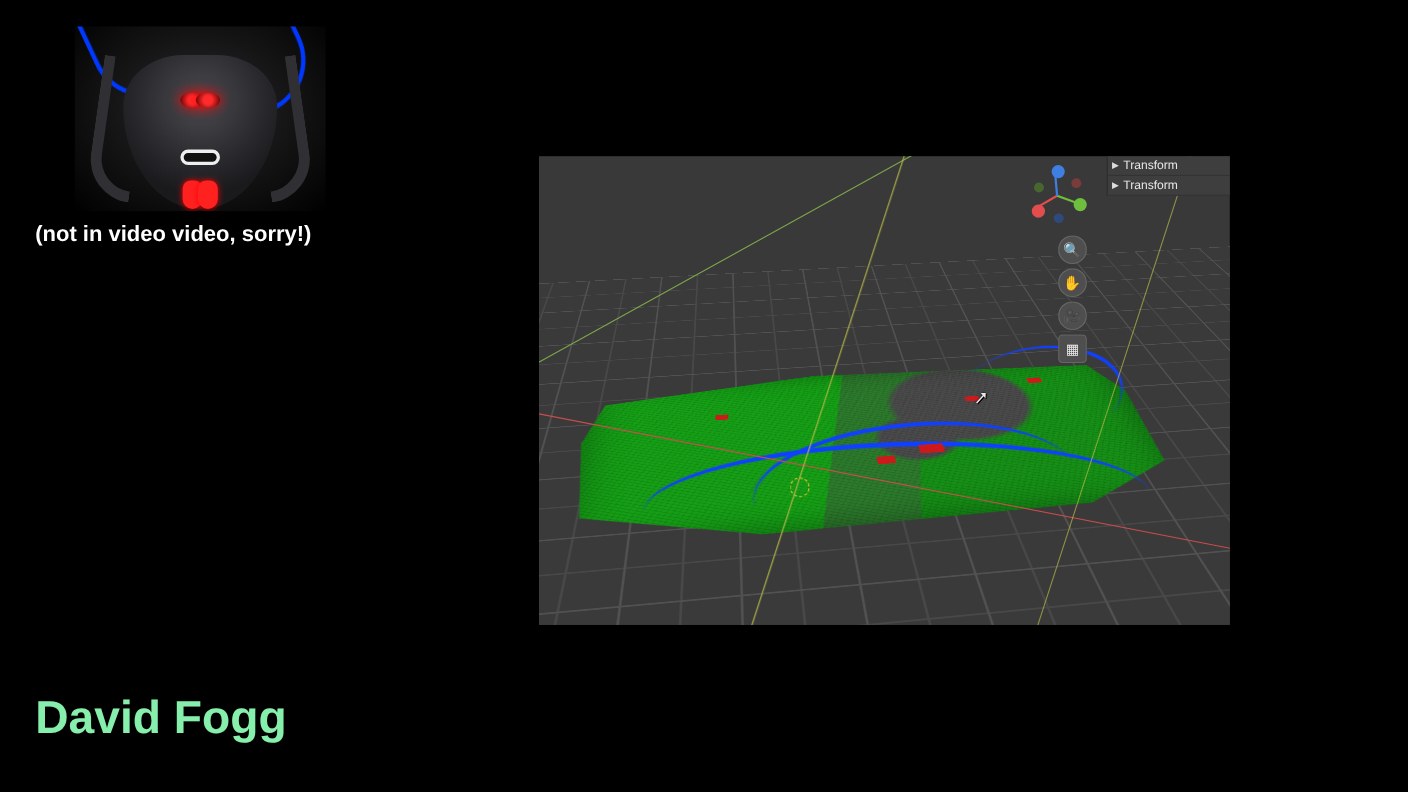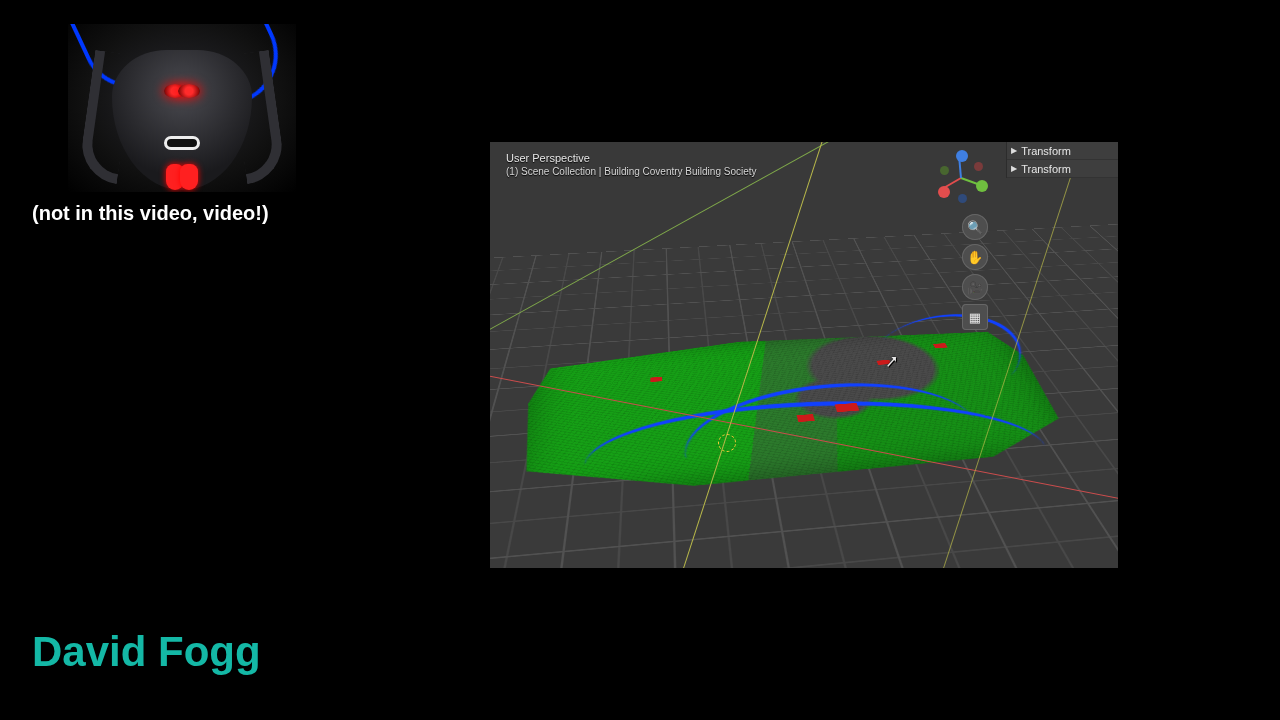--- a/index.html
+++ b/index.html
@@ -81,21 +81,21 @@
     font-weight: bold;
     color: #fff;
   }
 
   .caption-large {
     position: absolute;
     left: 32px;
     bottom: 44px;
     font-size: 42px;
     font-weight: bold;
-    color: #14b8a6;
+    color: #86efac;
   }
 
   
   .viewport {
     position: absolute;
     left: 490px;
     top: 142px;
     width: 628px;
     height: 426px;
     background: #393939;
@@ -254,21 +254,21 @@
   <div class="tube l"></div>
   <div class="tube r"></div>
   <div class="head"></div>
   <div class="eye l"></div>
   <div class="eye r"></div>
   <div class="mouth"></div>
   <div class="tongue l"></div>
   <div class="tongue r"></div>
 </div>
 
-<div class="caption-small">(not in this video, video!)</div>
+<div class="caption-small">(not in video video, sorry!)</div>
 
 <div class="caption-large">David Fogg</div>
 
 <div class="viewport">
 
   <div class="grid"></div>
 
   <div class="terrain">
     <div class="land"></div>
     <div class="meshnoise"></div>
@@ -283,27 +283,20 @@
   </div>
 
   <div class="axis x"></div>
   <div class="axis y"></div>
   <div class="axis z"></div>
   <div class="axis z2"></div>
 
   <div class="cursor-3d"></div>
   <div class="mouse-cursor">⭧</div>
 
-  <div class="hdr">
-    <div>User Perspective</div>
-    <div class="line2">
-      <span>(1)</span>
-      <span>Scene Collection | Building Coventry Building Society</span>
-    </div>
-  </div>
 
   <div class="npanel">
     <div class="row">
       <span class="tri">▶</span>
       <span>Transform</span>
     </div>
     <div class="row">
       <span class="tri">▶</span>
       <span>Transform</span>
     </div>

